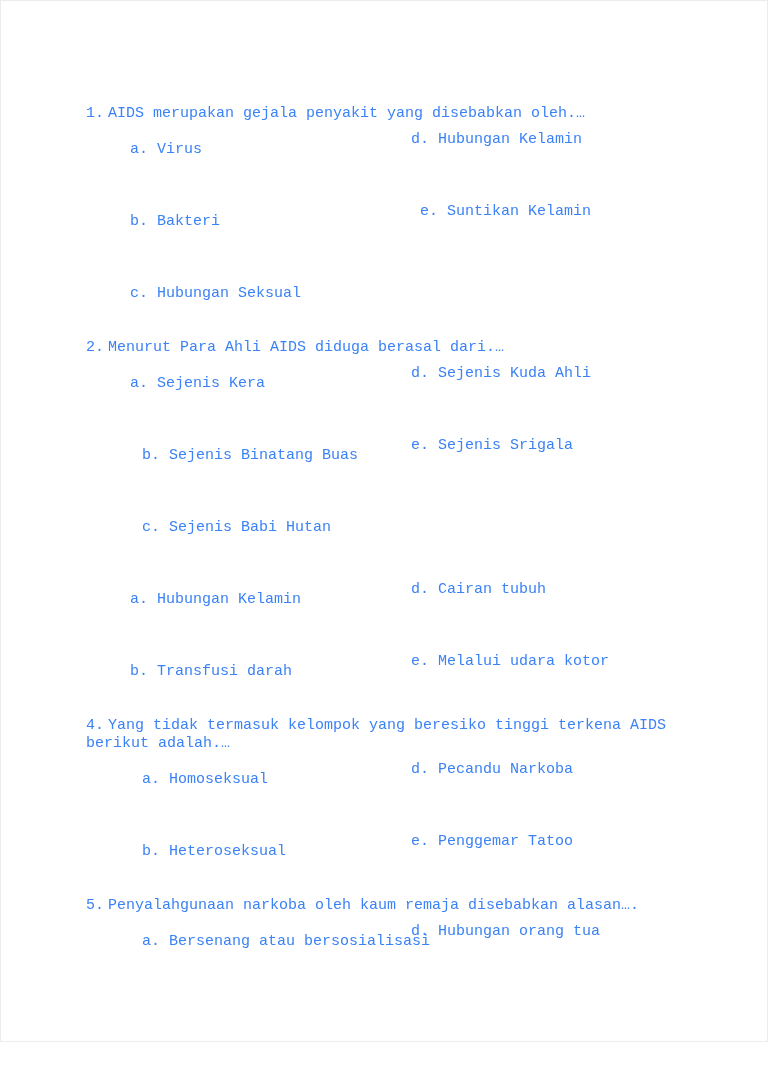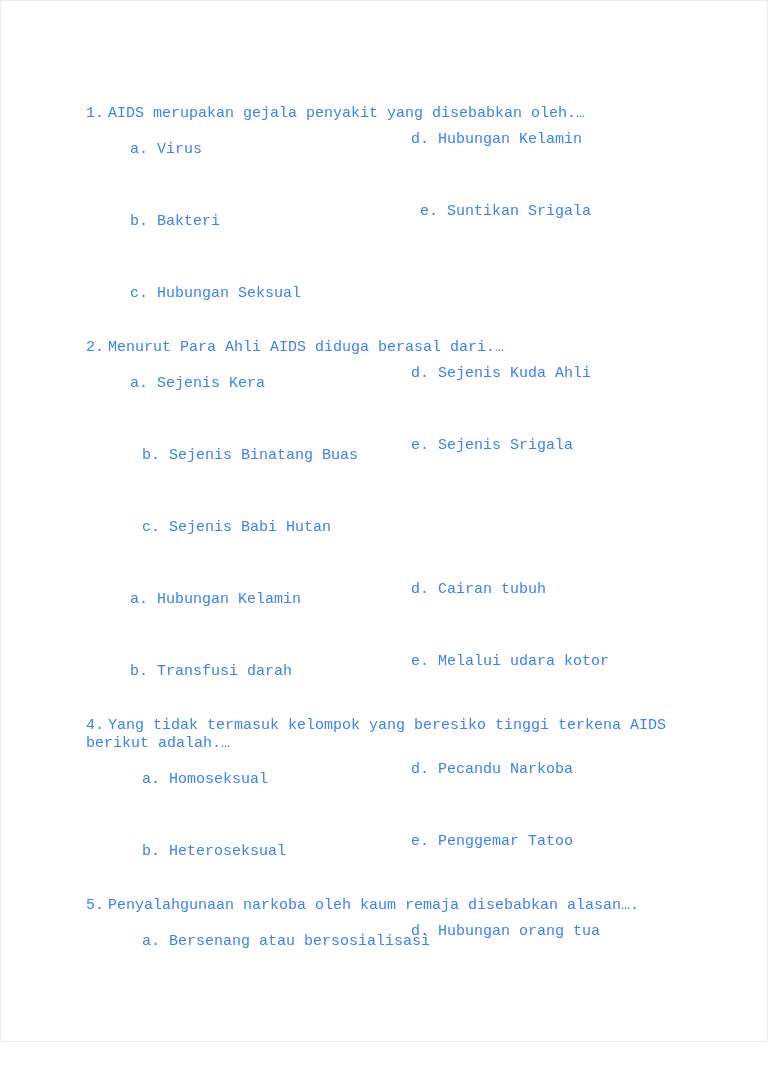--- a/index.html
+++ b/index.html
@@ -57,21 +57,21 @@
   <div class="question">
     <div class="q-line"><span class="q-num">1.</span><span class="q-body">AIDS merupakan gejala penyakit yang disebabkan oleh.…</span></div>
     <div class="opts">
   <div class="opt-row" style="padding-left: 8px;">
     <span class="opt-left">a. Virus</span>
     <span class="opt-right">d. Hubungan Kelamin</span>
   </div>
 
   <div class="opt-row" style="padding-left: 8px;">
     <span class="opt-left">b. Bakteri</span>
-    <span class="opt-right"> e. Suntikan Srigala</span>
+    <span class="opt-right"> e. Suntikan Kelamin</span>
   </div>
 
   <div class="opt-row" style="padding-left: 8px;">
     <span class="opt-left">c. Hubungan Seksual</span>
     <span class="opt-right"></span>
   </div>
 </div>
   </div>
 
   <div class="question">

